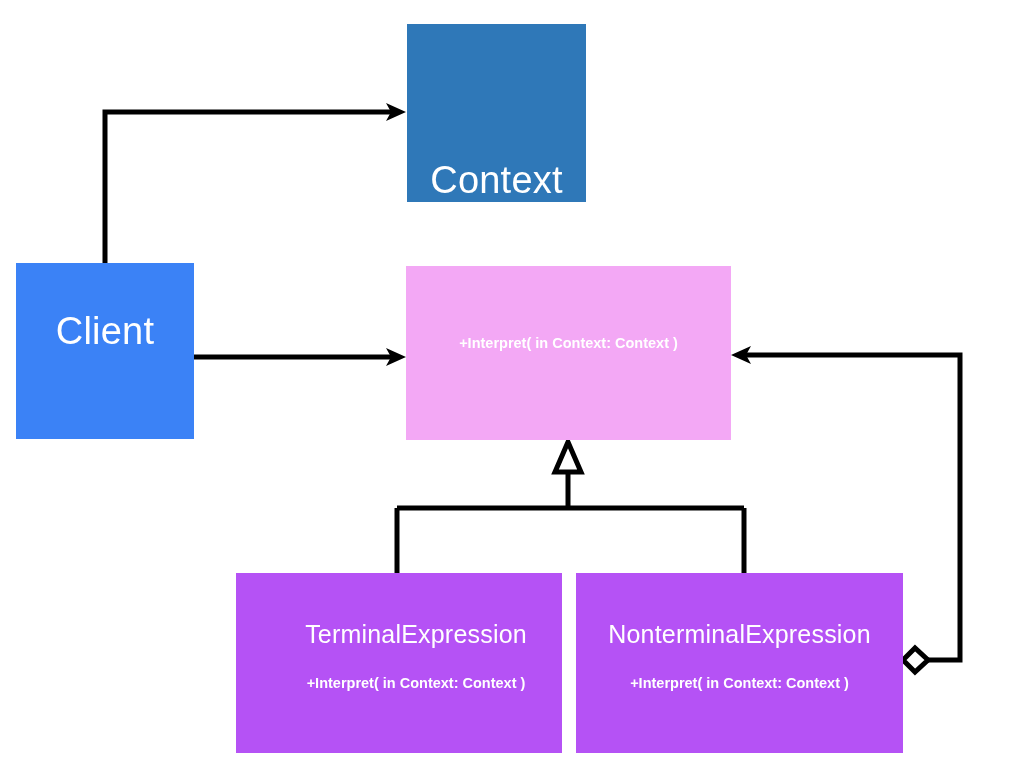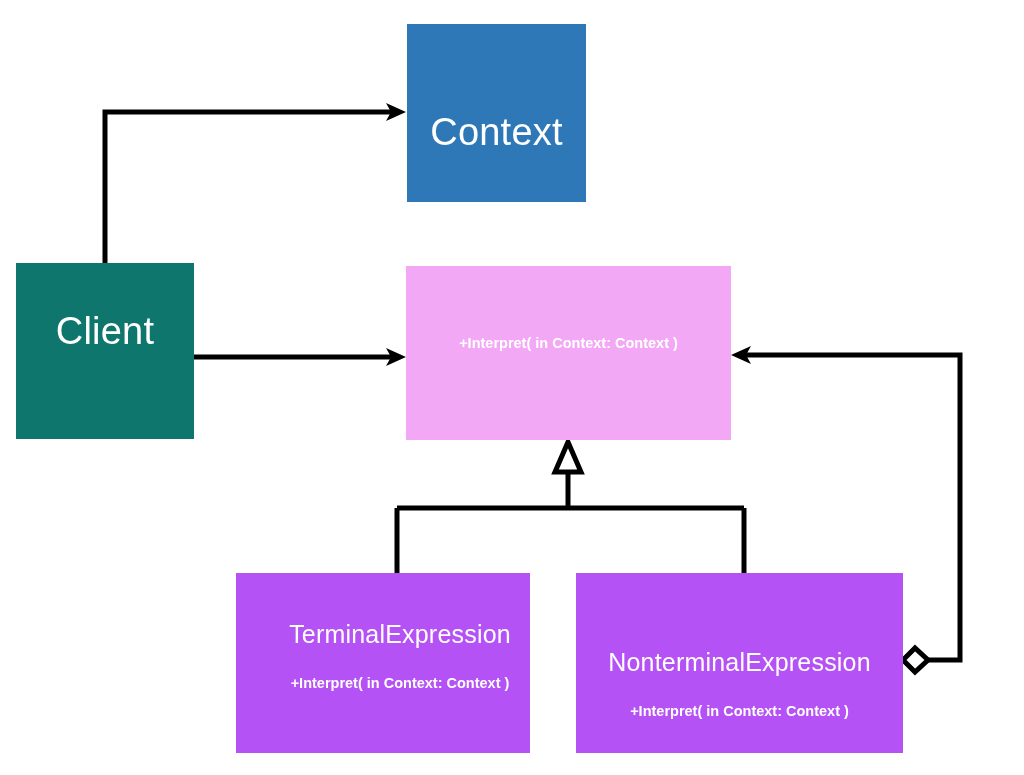--- a/index.html
+++ b/index.html
@@ -40,32 +40,32 @@
     white-space: nowrap;
   }
 
   
   #box-context {
     left: 407px;
     top: 24px;
     width: 179px;
     height: 178px;
     background: #2F78B8;
-    justify-content: center;
+    justify-content: flex-end;
     padding-top: 39px;
   }
   #box-context .class-name { font-size: 38px; }
 
   
   #box-client {
     left: 16px;
     top: 263px;
     width: 178px;
     height: 176px;
-    background: #0f766e;
+    background: #3b82f6;
     justify-content: flex-start;
     padding-top: 48px;
   }
   #box-client .class-name { font-size: 38px; }
 
   
   #box-abstractexpression {
     left: 406px;
     top: 266px;
     width: 325px;
@@ -74,39 +74,39 @@
     justify-content: flex-start;
     padding-top: 48px;
   }
   #box-abstractexpression .class-name { font-size: 27px; }
   #box-abstractexpression .class-operation { font-size: 14.5px; margin-top: 22px; }
 
   
   #box-terminalexpression {
     left: 236px;
     top: 573px;
-    width: 294px;
+    width: 326px;
     height: 180px;
     background: #B552F5;
     justify-content: flex-start;
     padding-top: 48px;
     padding-left: 34px;
   }
   #box-terminalexpression .class-name { font-size: 25px; }
   #box-terminalexpression .class-operation { font-size: 14.5px; margin-top: 27px; }
 
   
   #box-nonterminalexpression {
     left: 576px;
     top: 573px;
     width: 327px;
     height: 180px;
     background: #B552F5;
     justify-content: flex-start;
-    padding-top: 76px;
+    padding-top: 48px;
   }
   #box-nonterminalexpression .class-name { font-size: 25px; }
   #box-nonterminalexpression .class-operation { font-size: 14.5px; margin-top: 27px; }
 
   
   #connector-layer {
     position: absolute;
     left: 0;
     top: 0;
     width: 1024px;

